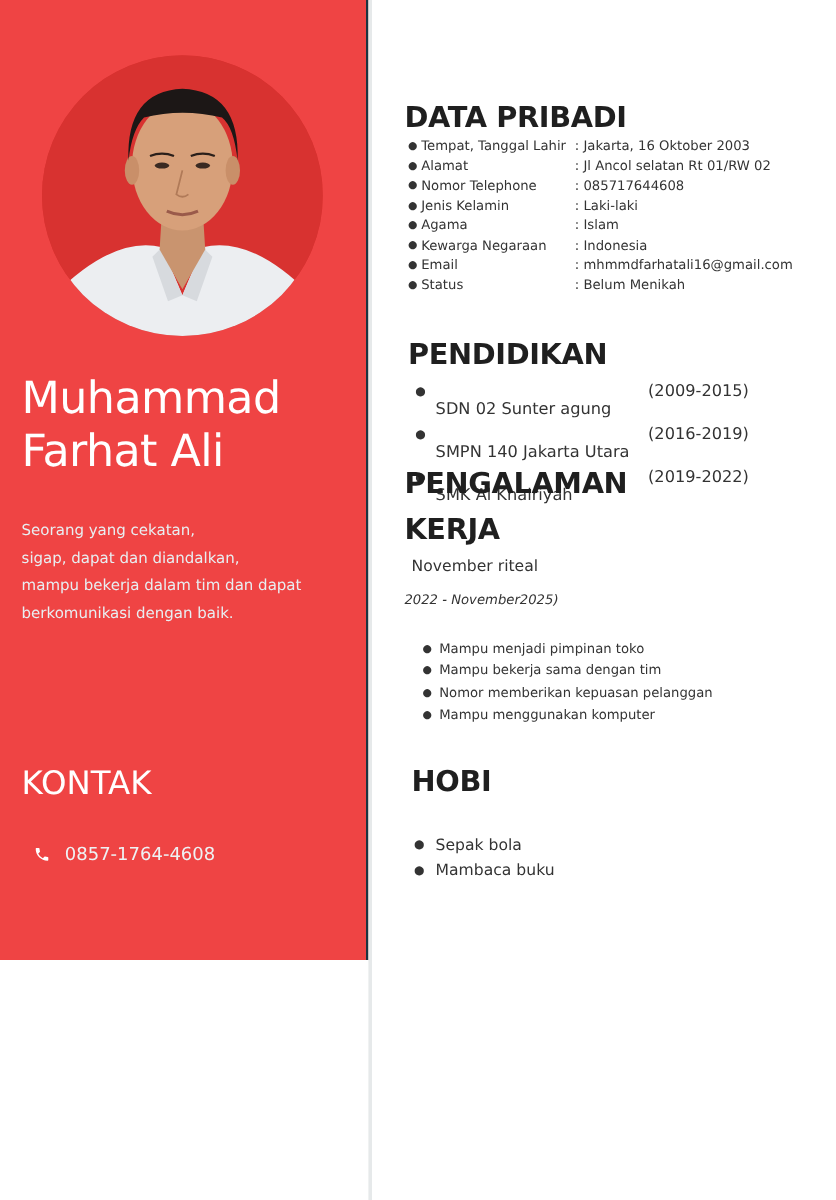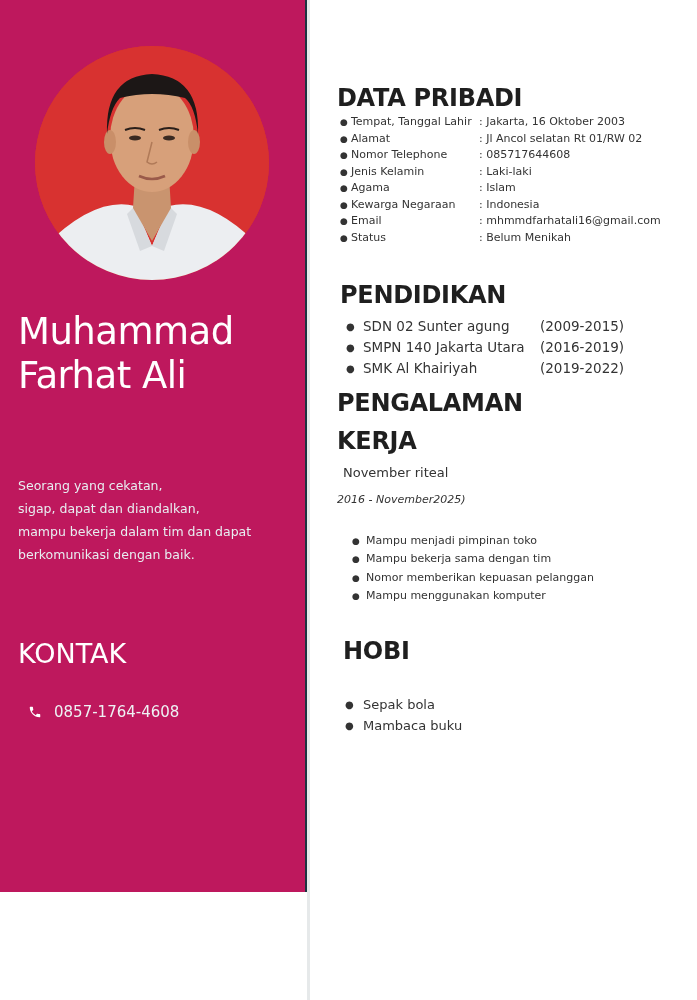--- a/index.html
+++ b/index.html
@@ -1,21 +1,21 @@
 <!DOCTYPE html>
 <html><head>
   <meta charset="utf-8">
   <style>
     * { box-sizing: border-box; margin: 0; padding: 0; }
     html, body { width: 697px; height: 1000px; overflow: hidden; background: #ffffff; }
     body { position: relative; font-family: "DejaVu Sans", "Liberation Sans", sans-serif; color: #2a2a2a; }
 
     .sidebar {
-      position: absolute; left: 0; top: 0; width: 307px; height: 892px;
-      background: #be185d;
+      position: absolute; left: 0; top: 0; width: 307px; height: 800px;
+      background: #ef4444;
       border-right: 2px solid #1c3340;
     }
     .page-edge {
       position: absolute; left: 307px; top: 0; width: 3px; height: 1000px;
       background: #e6e9ea;
     }
 
     
     .photo {
       position: absolute; left: 35px; top: 46px; width: 234px; height: 234px;
@@ -25,21 +25,21 @@
 
     .name {
       position: absolute; left: 18px; top: 310px; width: 280px;
       color: #ffffff; font-family: "DejaVu Sans", sans-serif;
       font-size: 37px; line-height: 44px; font-weight: normal; letter-spacing: -0.5px;
     }
     .name span { display: block; }
 
     .summary {
       position: absolute; left: 18px; top: 430px; width: 280px;
-      color: #e8eef1; font-size: 12.5px; line-height: 23px; margin-top: 44px;
+      color: #e8eef1; font-size: 12.5px; line-height: 23px;
     }
     .summary span { display: block; white-space: nowrap; }
 
     .kontak-title {
       position: absolute; left: 18px; top: 638px;
       color: #ffffff; font-size: 27px; font-weight: normal; letter-spacing: 0px;
     }
     .kontak-row {
       position: absolute; left: 28px; top: 703px; display: flex; align-items: center;
       color: #eef2f4; font-size: 15px;
@@ -55,21 +55,21 @@
     .dp-list { position: absolute; left: 340px; top: 114px; font-size: 11px; line-height: 16.5px; color: #333; }
     .dp-row { display: flex; white-space: nowrap; }
     .dp-row .bullet { width: 11px; font-size: 9px; line-height: 16.5px; }
     .dp-row .label { width: 128px; }
     .dp-row .value { }
 
     .pend-title { left: 340px; top: 281px; font-size: 24px; }
     .pend-list { position: absolute; left: 346px; top: 316px; font-size: 13.5px; line-height: 21px; color: #333; }
     .pend-row { display: flex; white-space: nowrap; }
     .pend-row .bullet { width: 17px; font-size: 10px; }
-    .pend-row .school { width: 177px; }
+    .pend-row .school { width: 177px; margin-top: 15px; }
 
     .peng-title { left: 337px; top: 384px; font-size: 24px; line-height: 38px; }
     .peng-title span { display: block; }
 
     .job-title { position: absolute; left: 343px; top: 465px; font-size: 13px; color: #333; }
     .company { position: absolute; left: 337px; top: 490px; font-size: 11px; line-height: 19px; font-style: italic; color: #333; width: 240px; }
     .company span { display: block; white-space: nowrap; }
 
     .skill-list { position: absolute; left: 352px; top: 532px; font-size: 11px; line-height: 18.3px; color: #333; }
     .skill-row { display: flex; white-space: nowrap; }
@@ -198,21 +198,21 @@
     <span>(2019-2022)</span>
   </div>
 </div>
 
 <div class="sec-title peng-title">
   <span>PENGALAMAN</span>
   <span>KERJA</span>
 </div>
 <div class="job-title">November riteal</div>
 <div class="company">
-  <span>2016 - November2025)</span>
+  <span>2022 - November2025)</span>
 </div>
 <div class="skill-list">
   <div class="skill-row">
     <span class="bullet">●</span>
     <span>Mampu menjadi pimpinan toko</span>
   </div>
   <div class="skill-row">
     <span class="bullet">●</span>
     <span>Mampu bekerja sama dengan tim</span>
   </div>

